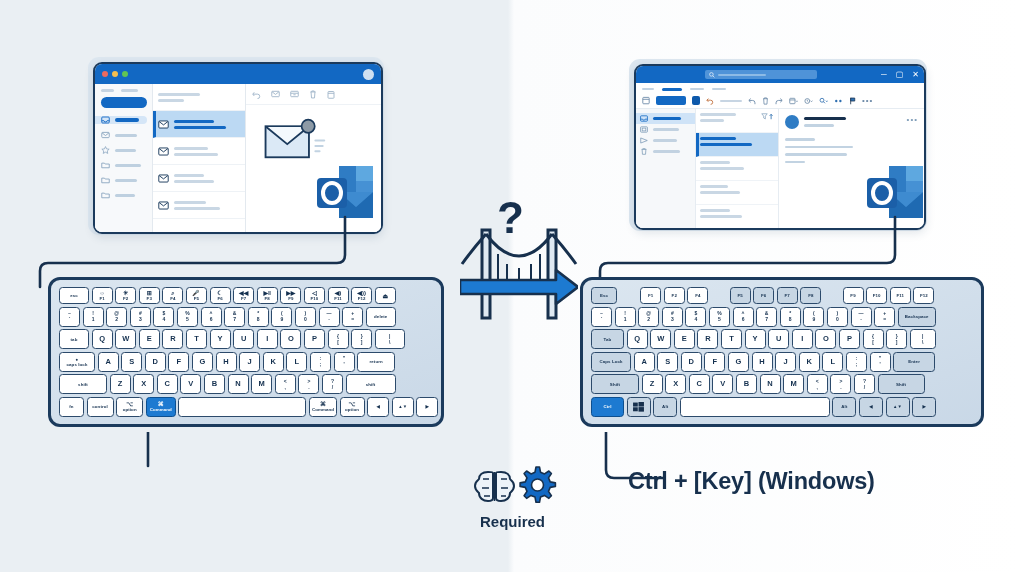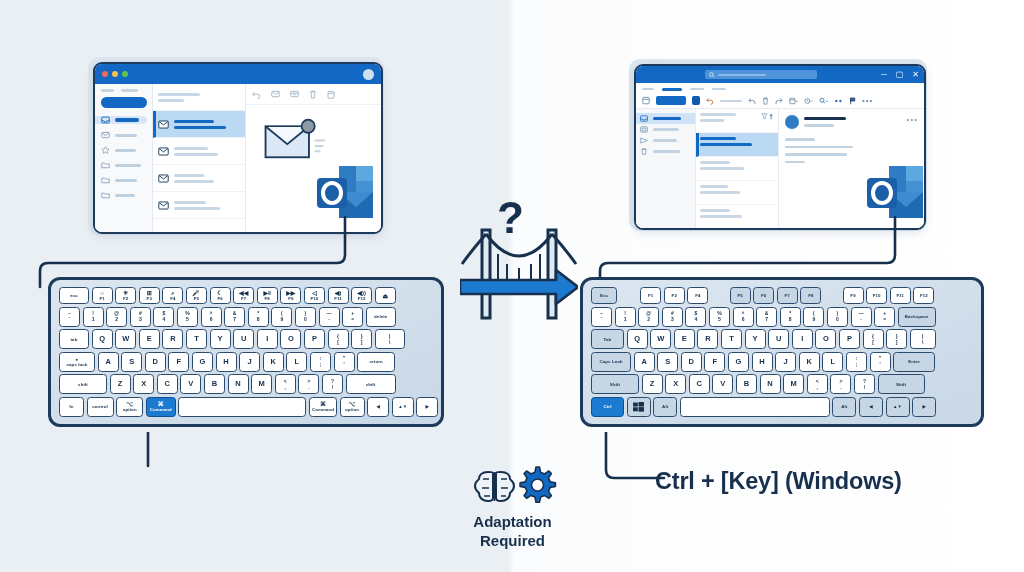--- a/index.html
+++ b/index.html
@@ -132,21 +132,21 @@
     position:absolute;left:497px;top:196px;
     font-size:44px;font-weight:bold;color:#17304d;line-height:1;
   }
 
   
   .caption{
     position:absolute;font-size:23.5px;font-weight:bold;color:#17304d;
     white-space:nowrap;letter-spacing:-.2px;
   }
   #mac-caption{left:115px;top:468px;}
-  #win-caption{left:655px;top:468px;text-align:center;}
+  #win-caption{left:628px;top:468px;text-align:center;}
   #adapt-block{position:absolute;left:440px;top:463px;width:145px;text-align:center;}
   #adapt-text{
     margin-top:3px;font-size:15px;font-weight:bold;color:#17304d;line-height:19px;
   }
 
   svg{display:block;}
 </style>
 </head>
 <body>
 
@@ -628,21 +628,20 @@
         <path d="M21 9c-6 0-9 3-9 7 0 1-4 2-4 7 0 4 3 6 4 7 0 5 4 8 9 8 3 0 5-1 5-3V10c0-1-2-1-5-1z" fill="#edf3f9" stroke="#17304d" stroke-width="2"></path>
         <path d="M34 9c6 0 9 3 9 7 0 1 4 2 4 7 0 4-3 6-4 7 0 5-4 8-9 8-3 0-5-1-5-3V10c0-1 2-1 5-1z" fill="#edf3f9" stroke="#17304d" stroke-width="2"></path>
         <path d="M27.5 9v29M16 16h6M15 25h7M17 33h6M40 16h-6M41 25h-7M39 33h-5" fill="none" stroke="#17304d" stroke-width="1.6"></path>
       </g>
       <g>
         <path d="M69 4l3.5.0 1 5.2 4 1.7 4.4-2.9 2.5 2.5-2.9 4.4 1.7 4 5.2 1v3.5l-5.2 1-1.7 4 2.9 4.4-2.5 2.5-4.4-2.9-4 1.7-1 5.2H69l-1-5.2-4-1.7-4.4 2.9-2.5-2.5 2.9-4.4-1.7-4-5.2-1v-3.5l5.2-1 1.7-4-2.9-4.4 2.5-2.5 4.4 2.9 4-1.7z" fill="#1268c3" stroke="#17304d" stroke-width="1.6" stroke-linejoin="round"></path>
         <circle cx="70.5" cy="22" r="6" fill="#ffffff" stroke="#17304d" stroke-width="1.6"></circle>
       </g>
     </svg>
     <div id="adapt-text">
-      <div>Adaptation</div>
       <div>Required</div>
     </div>
   </div>
 
   <div class="win-halo" style="left:629px;top:59px;width:298px;height:172px;"></div>
 
   <div class="win" id="win-window">
     <div class="w-titlebar">
       <div class="w-search">
         <svg width="6" height="6" viewBox="0 0 8 8">

